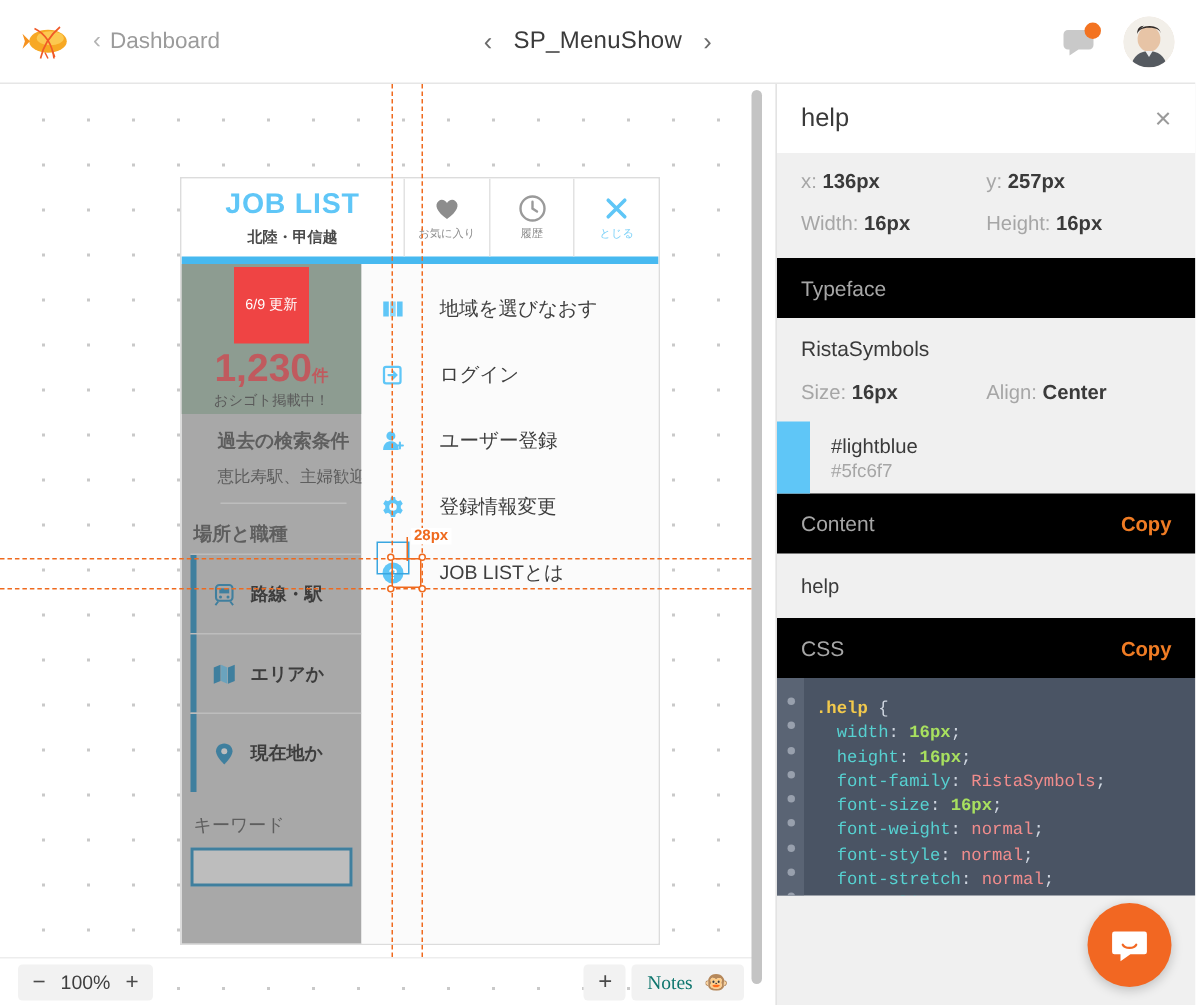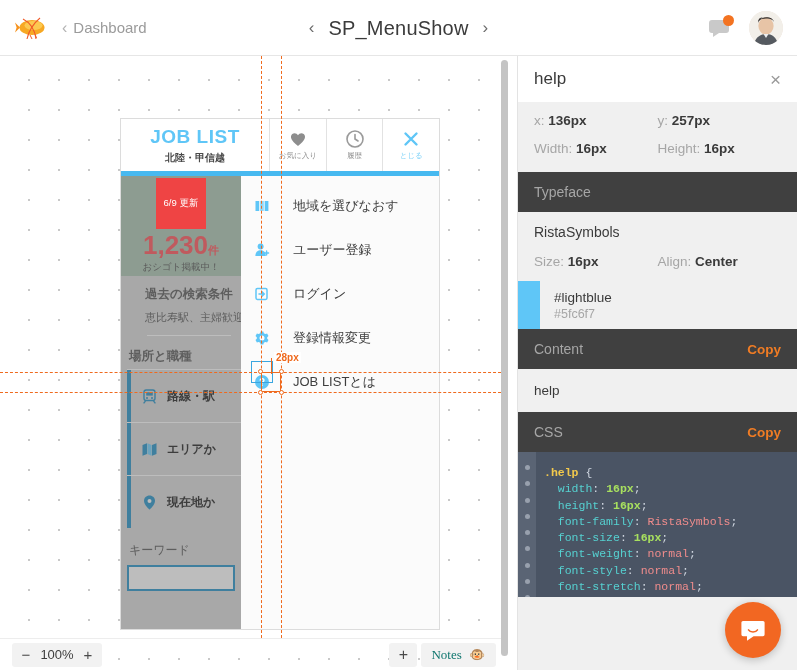--- a/index.html
+++ b/index.html
@@ -25,21 +25,21 @@
     display: flex; align-items: center; gap: 6px;
     color: #9b9b9b; font-size: 15px;
   }
   .chev { color: #b3b3b3; font-size: 16px; line-height: 1; }
   .title-block {
     position: absolute; left: 0; right: 0; top: 0; height: 56px;
     display: flex; align-items: center; justify-content: center;
     gap: 14px; pointer-events: none;
   }
   .title-block > * { pointer-events: auto; }
-  .screen-title { font-size: 20px; color: #3b3b3b; font-weight: 400; letter-spacing: .2px; }
+  .screen-title { font-size: 16px; color: #3b3b3b; font-weight: 400; letter-spacing: .2px; }
   .title-chev { color: #6b6b6b; font-size: 17px; cursor: pointer; }
   .header-right {
     position: absolute; right: 14px; top: 0; height: 56px;
     display: flex; align-items: center; gap: 14px;
   }
   .comment-icon { position: relative; width: 28px; height: 28px; }
   .notif-dot {
     position: absolute; right: 1px; top: 1px;
     width: 11px; height: 11px; border-radius: 50%;
     background: #f37321;
@@ -224,21 +224,21 @@
   }
   .p-title { font-size: 17px; color: #3a3a3a; }
   .p-close { font-size: 19px; color: #9a9a9a; cursor: pointer; line-height: 1; }
   .p-rowgrid {
     display: flex; padding: 11px 16px;
   }
   .p-cell { flex: 1; font-size: 13.5px; }
   .p-key { color: #a6a6a6; }
   .p-val { color: #3a3a3a; font-weight: bold; }
   .p-sechead {
-    background: #404040; height: 40px; padding: 0 16px;
+    background: #000000; height: 40px; padding: 0 16px;
     display: flex; align-items: center; justify-content: space-between;
   }
   .p-sechead-title { color: #a6a6a6; font-size: 14px; }
   .p-copy { color: #f07c24; font-size: 13.5px; font-weight: bold; cursor: pointer; }
   .p-typeface { padding: 12px 16px 4px 16px; font-size: 14px; color: #3a3a3a; }
   .p-color { display: flex; align-items: stretch; height: 48px; }
   .p-swatch { width: 22px; background: #5fc6f7; }
   .p-colortext { padding-left: 14px; display: flex; flex-direction: column; justify-content: center; }
   .p-colorname { font-size: 13.5px; color: #3a3a3a; }
   .p-colorhex { font-size: 12.5px; color: #a6a6a6; margin-top: 2px; }
@@ -397,35 +397,35 @@
                 <rect x="1.5" y="3" width="3.7" height="10" fill="#5fc6f7"></rect>
                 <rect x="6.1" y="3" width="3.7" height="10" fill="#8fd9fa"></rect>
                 <rect x="10.7" y="3" width="3.7" height="10" fill="#5fc6f7"></rect>
               </svg>
             </span>
             <span class="mk-menu-label">地域を選びなおす</span>
           </div>
           <div class="mk-menu-item">
             <span class="mk-menu-icon">
               <svg width="16" height="16" viewBox="0 0 16 16">
+                <rect x="2" y="2.5" width="11" height="11" rx="1.4" fill="none" stroke="#5fc6f7" stroke-width="1.5"></rect>
+                <path d="M5 8 H10 M7.8 5.6 L10.2 8 L7.8 10.4" stroke="#5fc6f7" stroke-width="1.5" fill="none" stroke-linecap="round"></path>
+              </svg>
+            </span>
+            <span class="mk-menu-label">ログイン</span>
+          </div>
+          <div class="mk-menu-item">
+            <span class="mk-menu-icon">
+              <svg width="16" height="16" viewBox="0 0 16 16">
                 <circle cx="6.6" cy="4.6" r="3" fill="#5fc6f7"></circle>
                 <path d="M1.4 14 C1.4 9.8, 4 8.2, 6.6 8.2 C9.2 8.2, 11.8 9.8, 11.8 14 Z" fill="#5fc6f7"></path>
                 <path d="M12.6 9 V13 M10.6 11 H14.6" stroke="#5fc6f7" stroke-width="1.4" stroke-linecap="round"></path>
               </svg>
             </span>
             <span class="mk-menu-label">ユーザー登録</span>
-          </div>
-          <div class="mk-menu-item">
-            <span class="mk-menu-icon">
-              <svg width="16" height="16" viewBox="0 0 16 16">
-                <rect x="2" y="2.5" width="11" height="11" rx="1.4" fill="none" stroke="#5fc6f7" stroke-width="1.5"></rect>
-                <path d="M5 8 H10 M7.8 5.6 L10.2 8 L7.8 10.4" stroke="#5fc6f7" stroke-width="1.5" fill="none" stroke-linecap="round"></path>
-              </svg>
-            </span>
-            <span class="mk-menu-label">ログイン</span>
           </div>
           <div class="mk-menu-item">
             <span class="mk-menu-icon">
               <svg width="16" height="16" viewBox="0 0 16 16">
                 <path d="M6.6 1.4 h2.8 l.4 1.8 1.5 .9 1.8-.6 1.4 2.4-1.3 1.3v1.6l1.3 1.3-1.4 2.4-1.8-.6-1.5 .9-.4 1.8H6.6l-.4-1.8-1.5-.9-1.8 .6L1.5 10.1 2.8 8.8V7.2L1.5 5.9l1.4-2.4 1.8 .6 1.5-.9z" fill="#5fc6f7"></path>
                 <circle cx="8" cy="8" r="2.5" fill="#fbfbfb"></circle>
               </svg>
             </span>
             <span class="mk-menu-label">登録情報変更</span>
           </div>

